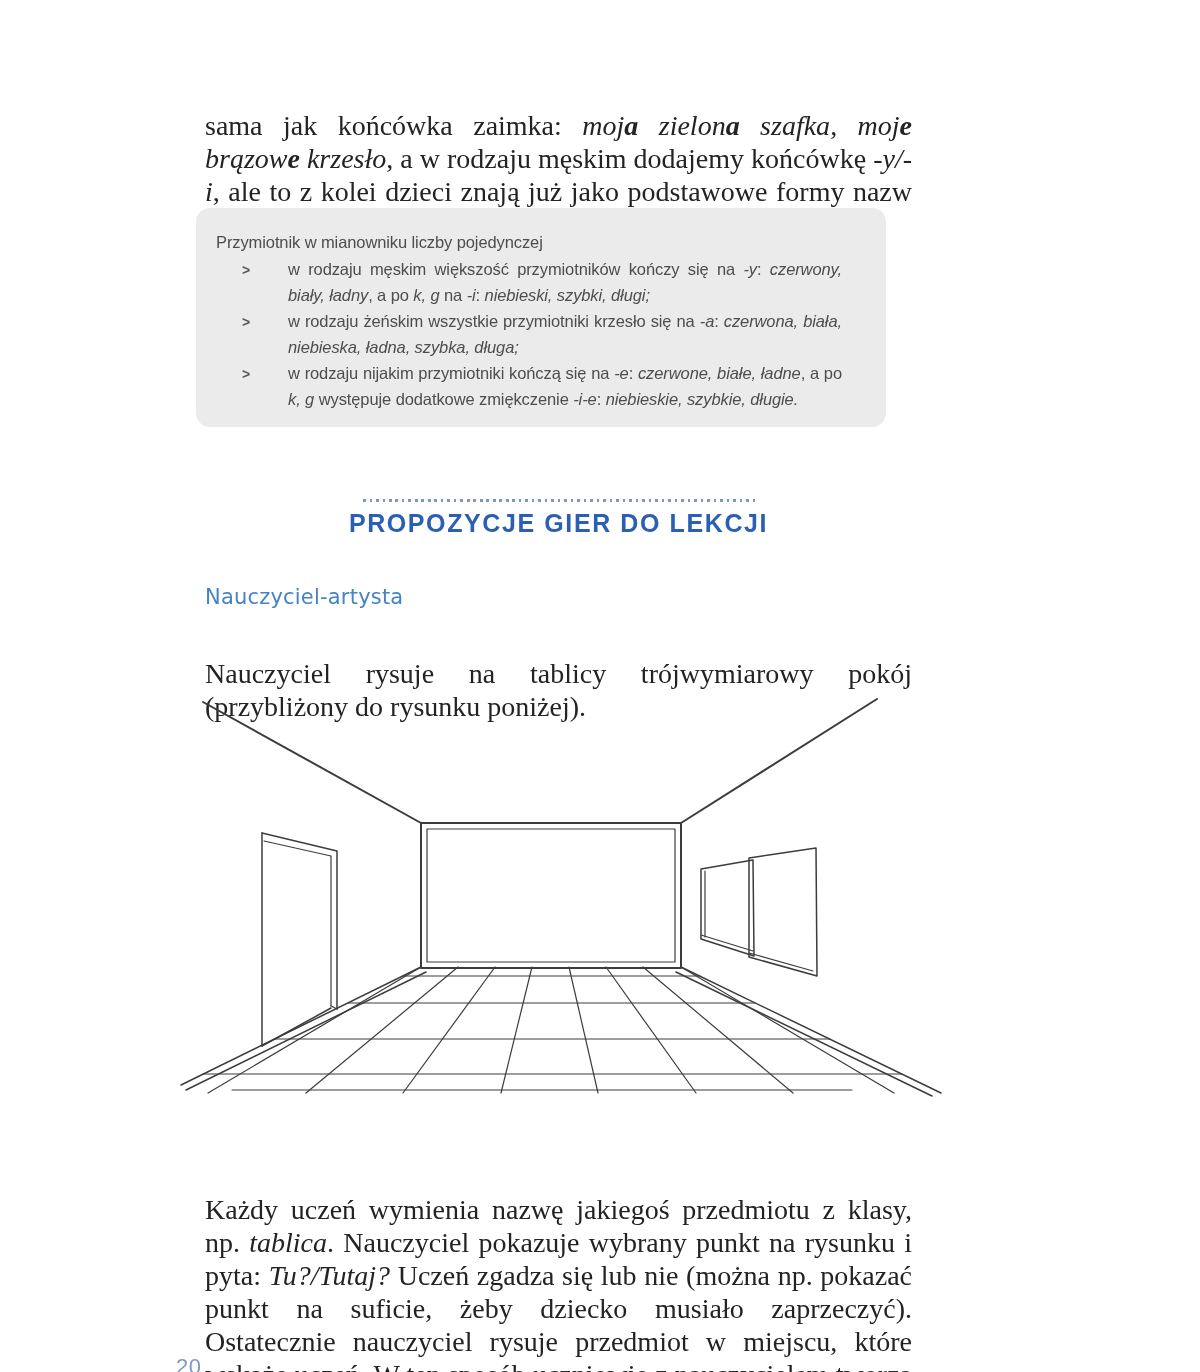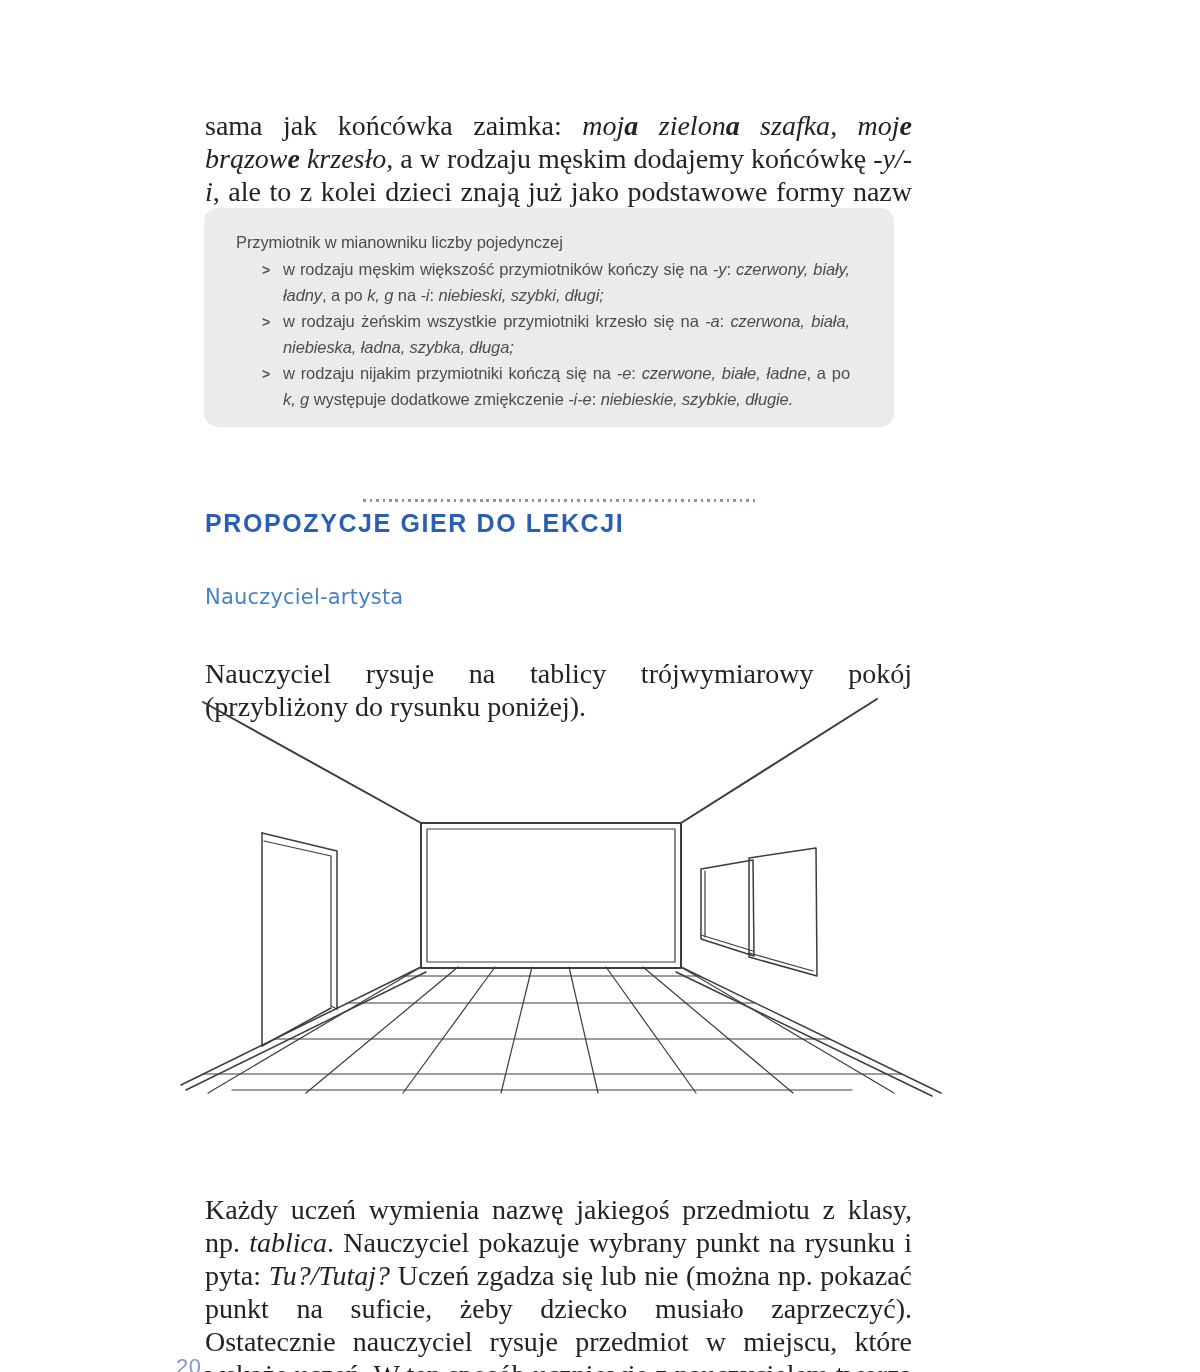--- a/index.html
+++ b/index.html
@@ -12,32 +12,32 @@
     font-family:"Liberation Serif", serif;color:var(--ink);
   }
   .abs{position:absolute;}
   .para{font-size:28px;line-height:33px;text-align:justify;text-justify:inter-word;}
   .seg-i{font-style:italic;}
   .seg-bi{font-weight:bold;font-style:italic;}
 
   #intro{left:205px;top:81px;width:707px;}
 
   #gbox{
-    left:204px;top:208px;width:690px;box-sizing:border-box;
+    left:196px;top:208px;width:690px;box-sizing:border-box;
     background:var(--box_bg);border-radius:14px;
-    padding:21px 44px 15px 32px;
+    padding:21px 44px 15px 20px;
     font-family:"Liberation Sans", sans-serif;color:var(--box_ink);
     font-size:16.5px;line-height:26px;letter-spacing:-0.1px;
   }
   .gtitle{margin:0 0 1px 0;}
   .bullet{display:flex;margin-left:26px;text-align:justify;}
   .bmark{flex:none;width:21px;font-weight:bold;font-size:14px;padding-top:1px;color:#555;}
-  .btext{flex:1;}
+  .btext{flex:1;margin-left:25px;}
 
-  #section-head{left:205px;top:499px;width:707px;}
+  #section-head{left:205px;top:499px;width:707px;text-align:center;}
   .dots{
     height:3px;width:392px;margin:0 auto 7px auto;
     background-image:repeating-linear-gradient(to right, var(--dots) 0 2.5px, transparent 2.5px 6.5px);
   }
   .heading{
     font-family:"Liberation Sans", sans-serif;font-size:25px;letter-spacing:1.6px;
     color:var(--accent);font-weight:600;
   }
 
   #subhead{

